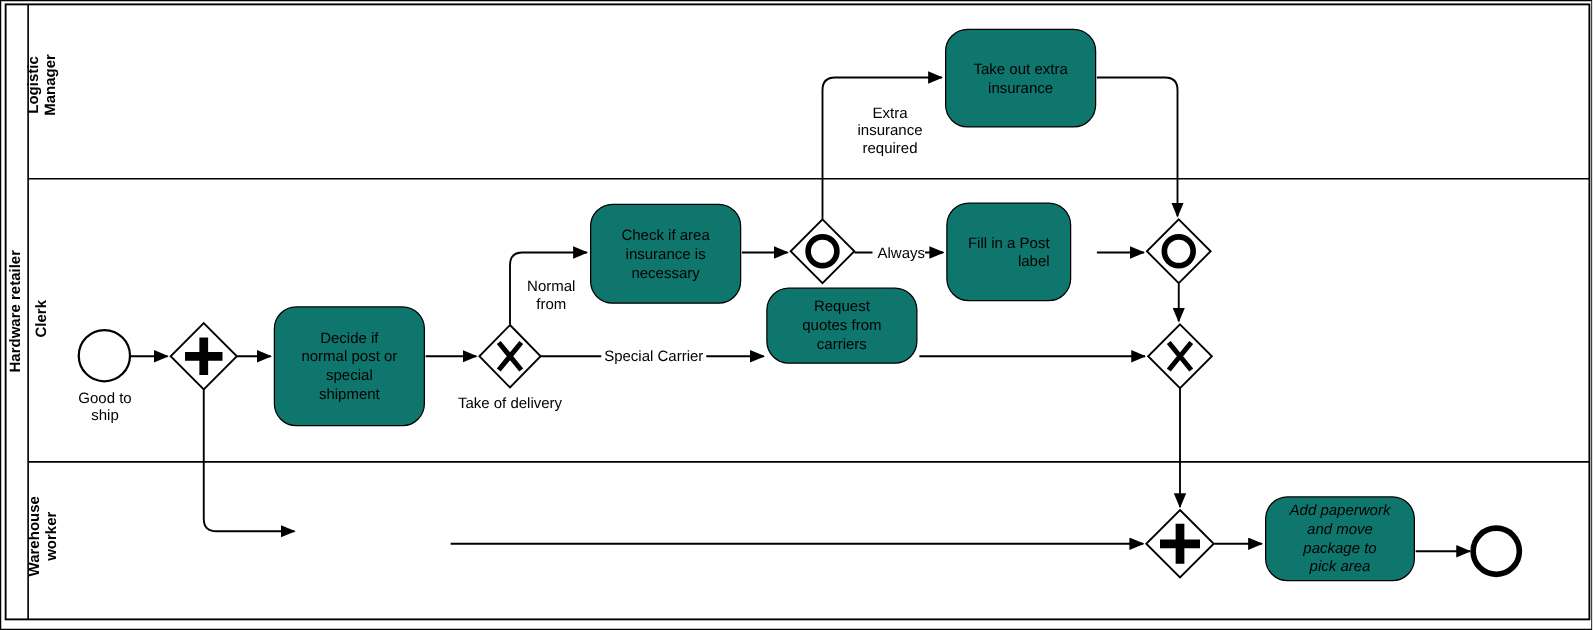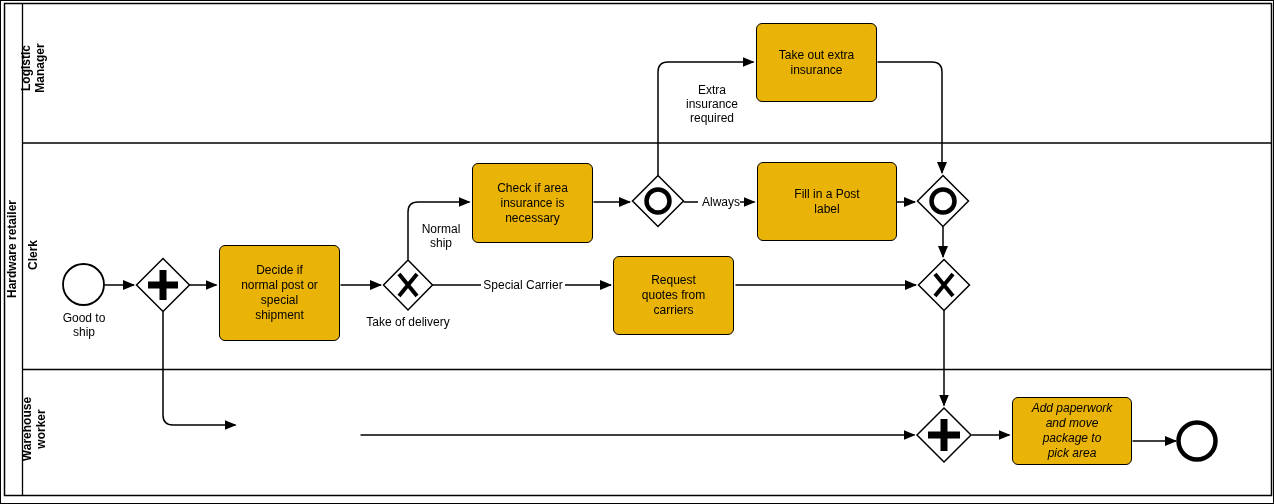--- a/index.html
+++ b/index.html
@@ -10,23 +10,23 @@
     background: #ffffff;
     font-family: "Liberation Sans", sans-serif;
     color: #000000;
     overflow: hidden;
   }
   .canvas svg { position: absolute; left: 0; top: 0; z-index: 1; }
   .task {
     position: absolute;
     z-index: 2;
     box-sizing: border-box;
-    background: #eab308;
+    background: #0f766e;
     border: 1.5px solid #000000;
-    border-radius: 6px;
+    border-radius: 18px;
     display: flex;
     align-items: center;
     justify-content: center;
     text-align: center;
     font-size: 12px;
     line-height: 15px;
     white-space: pre-line;
   }
   .node-label, .flow-label {
     position: absolute;
@@ -130,33 +130,33 @@
 
   <div class="task" style="left:219px; top:245px; width:121px; height:96px;">Decide if
 normal post or
 special
 shipment</div>
   <div class="task" style="left:472px; top:163px; width:121px; height:80px;">Check if area
 insurance is
 necessary</div>
   <div class="task" style="left:756px; top:23px; width:121px; height:79px;">Take out extra
 insurance</div>
-  <div class="task" style="left:757px; top:162px; width:140px; height:79px;">Fill in a Post
+  <div class="task" style="left:757px; top:162px; width:100px; height:79px;text-align:right;">Fill in a Post
 label</div>
-  <div class="task" style="left:613px; top:256px; width:121px; height:79px;">Request
+  <div class="task" style="left:613px; top:230px; width:121px; height:61px;">Request
 quotes from
 carriers</div>
   <div class="task" style="left:1012px; top:397px; width:120px; height:68px;font-style:italic;">Add paperwork
 and move
 package to
 pick area</div>
 
   <div class="node-label" style="left:44px; top:311px; width:80px;">Good to
 ship</div>
   <div class="node-label" style="left:348px; top:315px; width:120px;">Take of delivery</div>
 
-  <div class="flow-label" style="left:409px; top:222px; width:64px;">Normal ship</div>
+  <div class="flow-label" style="left:409px; top:222px; width:64px;">Normal from</div>
   <div class="flow-label on-line" style="left:481px; top:278px; width:84px;">Special Carrier</div>
   <div class="flow-label on-line" style="left:698px; top:195px; width:42px;text-align:right;">Always</div>
   <div class="flow-label" style="left:671px; top:83px; width:82px;">Extra insurance
 required</div>
 
 </div>
 
 </body></html>

